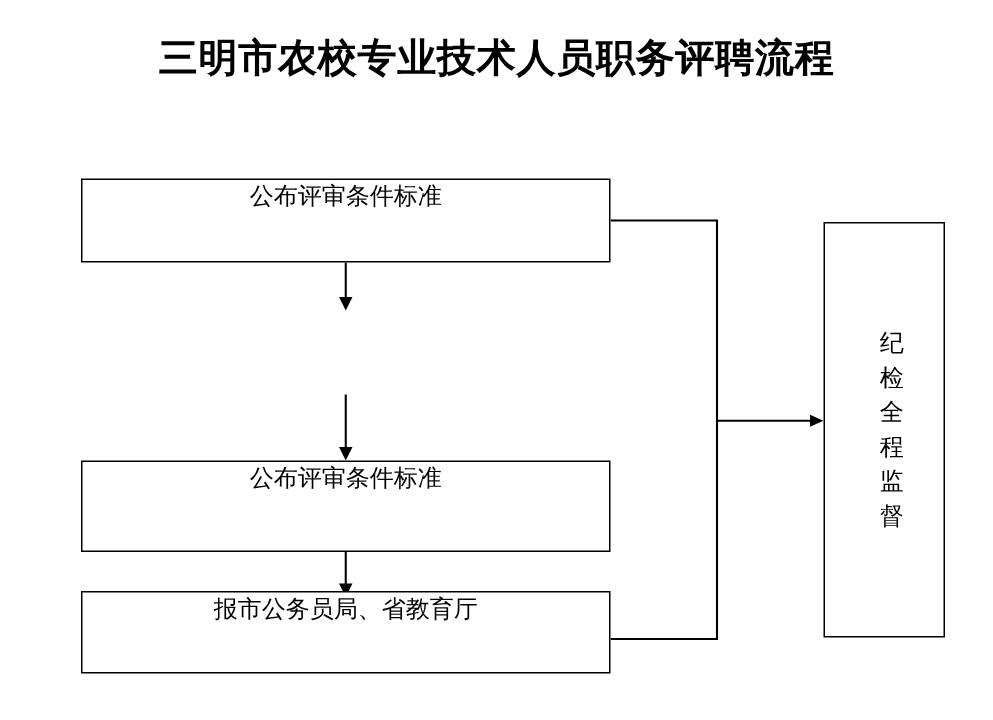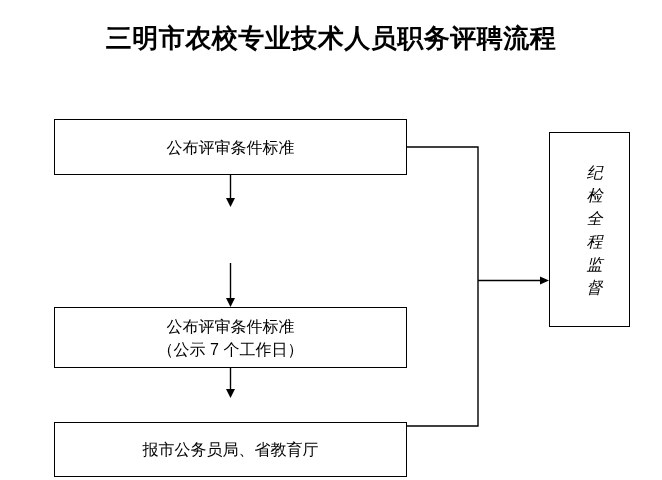--- a/index.html
+++ b/index.html
@@ -46,44 +46,42 @@
 
   .step {
     position: absolute;
     left: 54px;
     width: 353px;
     border: 1px solid var(--line);
     background: var(--background);
     display: flex;
     flex-direction: column;
     align-items: center;
-    justify-content: center;
     font-size: 16px;
     line-height: 23px;
     text-align: center;
     color: var(--text);
     white-space: nowrap;
   }
   .step-1 { top: 119px; height: 56px; }
   .step-2 { top: 207px; height: 56px; }
   .step-3 { top: 307px; height: 61px; }
-  .step-4 { top: 422px; height: 55px; }
+  .step-4 { top: 394px; height: 55px; }
 
   .supervision {
     position: absolute;
     left: 549px;
-    top: 132px;
+    top: 148px;
     width: 81px;
-    height: 195px;
+    height: 277px;
     border: 1px solid var(--line);
     background: var(--background);
     display: flex;
     align-items: center;
     justify-content: center;
-    font-style: italic;
   }
   .vtext {
     width: 17px;
     font-size: 16px;
     line-height: 23px;
     text-align: center;
     word-break: break-all;
     transform: translateX(5px);
     color: var(--text);
   }
@@ -117,21 +115,20 @@
     </g>
   </svg>
 
   <div class="step step-1">
     <span>公布评审条件标准</span>
   </div>
 
 
   <div class="step step-3">
     <span>公布评审条件标准</span>
-    <span>（公示 7 个工作日）</span>
   </div>
 
   <div class="step step-4">
     <span>报市公务员局、省教育厅</span>
   </div>
 
   <div class="supervision">
     <div class="vtext">纪检全程监督</div>
   </div>
 

